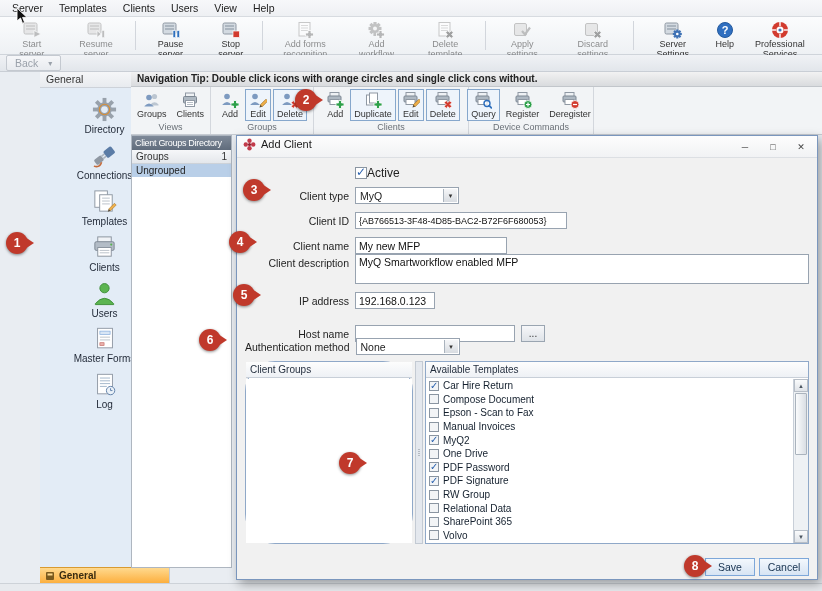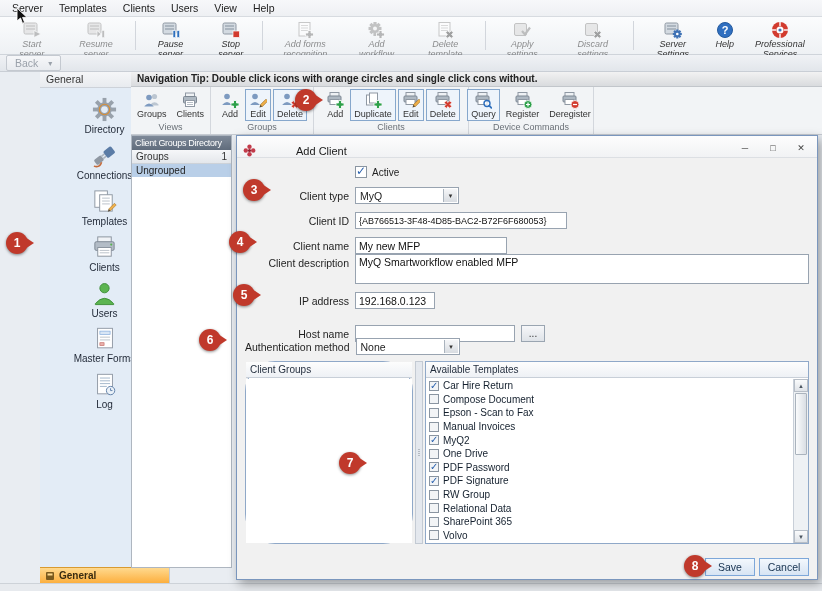--- a/index.html
+++ b/index.html
@@ -8,21 +8,21 @@
   .app { position:relative; width:822px; height:591px; background:#e9edf2; overflow:hidden; }
 
   
   .menubar { position:absolute; top:0; left:0; right:0; height:17px; background:linear-gradient(#f7f8fa,#eef0f3); border-bottom:1px solid #d7dbe0; display:flex; align-items:center; padding-left:4px; z-index:5; }
   .menu-item { padding:1px 8px; font-size:10.5px; color:#222; cursor:default; }
   .cursor { position:absolute; left:16px; top:7px; z-index:60; }
 
   
   .toolbar { position:absolute; top:17px; left:0; right:0; height:38px; background:linear-gradient(#fbfcfd,#eef1f4); border-bottom:1px solid #cfd4da; display:flex; align-items:stretch; padding:1px 3px; z-index:5; }
   .tb-btn { display:flex; flex-direction:column; align-items:center; justify-content:flex-start; padding:2px 5px 0; gap:1px; border:1px solid transparent; }
-  .tb-label { font-size:9px; color:#333; text-align:center; max-width:68px; line-height:1.1;font-style:italic; }
+  .tb-label { font-size:9px; color:#333; text-align:center; max-width:68px; line-height:1.1; }
   .tb-btn.disabled { opacity:.55; filter:grayscale(1); }
   .tb-sep { width:1px; background:#d2d6dc; margin:3px 3px; }
 
   
   .backrow { position:absolute; top:55px; left:0; right:0; height:17px; background:linear-gradient(#f0f2f5,#e2e6eb); border-bottom:1px solid #c9ced5; display:flex; align-items:center; padding-left:6px; z-index:5; }
   .back-btn { display:inline-flex; align-items:center; gap:10px; padding:1px 8px; border:1px solid #c4c9d0; background:linear-gradient(#f6f7f9,#e8ebef); color:#9aa1aa; font-size:10.5px; border-radius:2px; }
   .back-caret { font-size:8px; color:#9aa1aa; }
 
   
   .sidebar { position:absolute; top:72px; left:0; width:130px; bottom:8px; background:#e3ecf6; border-right:1px solid #c3cbd5; z-index:4;margin-left:40px; }
@@ -47,39 +47,39 @@
 
   
   .directory { position:absolute; top:135px; left:131px; width:101px; height:433px; background:#fff; border:1px solid #aeb6c0; z-index:4; }
   .dir-title { background:linear-gradient(#7e8998,#606c7c); color:#fff; font-size:9px; letter-spacing:-0.3px; padding:2px 3px; white-space:nowrap; overflow:hidden; }
   .dir-colhead { display:flex; justify-content:space-between; background:linear-gradient(#f6f7f9,#e4e7eb); border-bottom:1px solid #cdd2d8; font-size:10px; padding:1px 4px; color:#333; }
   .dir-item { font-size:10px; padding:1px 4px; }
   .dir-item.selected { background:#b9cfe8; }
 
   
   .dialog { position:absolute; left:236px; top:135px; width:582px; height:445px; background:#f1f1f1; border:1px solid #7a96bd; box-shadow:3px 4px 10px rgba(0,0,0,.35); z-index:10; }
-  .dlg-titlebar { height:22px; background:linear-gradient(#fdfdfd,#f1f2f4); border-bottom:1px solid #dcdfe3; display:flex; align-items:flex-end; padding:8px 2px 0 6px;gap:35px; }
+  .dlg-titlebar { height:22px; background:linear-gradient(#fdfdfd,#f1f2f4); border-bottom:1px solid #dcdfe3; display:flex; align-items:flex-start; padding:2px 2px 0 6px; }
   .dlg-title { font-size:11px; color:#1b1b1b; margin-left:5px; }
   .dlg-controls { margin-left:auto; display:flex; }
   .dlg-ctl { width:28px; height:18px; display:flex; align-items:center; justify-content:center; font-size:9px; color:#444; }
   .dlg-body { position:relative; height:423px; }
   .frow { position:absolute; left:8px; right:8px; display:flex; align-items:center; }
   .flabel { flex:0 0 104px; text-align:right; margin-right:6px; font-size:10.5px; color:#1f1f1f; white-space:nowrap; }
   .r-active { top:8px; } .r-type { top:29px; } .r-id { top:54px; } .r-name { top:79px; }
   .r-desc { top:96px; align-items:flex-start; } .r-desc .flabel { margin-top:3px; }
   .r-ip { top:134px; } .r-host { top:167px; } .r-auth { top:180px; }
   .txt { height:17px; background:#fff; border:1px solid #98a3b0; font:10.5px "Liberation Sans","DejaVu Sans",sans-serif; padding:0 3px; color:#111; }
   .w80{width:80px}.w104{width:104px}.w152{width:152px}.w212{width:212px}.w160{width:160px}
   .desc-box { flex:1; height:30px; background:#fff; border:1px solid #98a3b0; font-size:10.5px; padding:1px 3px; color:#111; }
   .select { position:relative; height:17px; background:#fff; border:1px solid #98a3b0; display:flex; align-items:center; padding:0 18px 0 4px; font-size:10.5px; }
   .select .caret { position:absolute; right:1px; top:1px; bottom:1px; width:14px; background:linear-gradient(#f5f6f8,#d8dce1); border-left:1px solid #aab3bd; display:flex; align-items:center; justify-content:center; font-size:7px; color:#333; }
   .browse-btn { width:24px; height:17px; margin-left:6px; background:linear-gradient(#f6f7f9,#dfe3e8); border:1px solid #9aa5b1; font-size:10px; display:flex; align-items:center; justify-content:center; color:#333; }
   .cb { width:12px; height:12px; background:#fff; border:1px solid #8a95a1; position:relative; flex:0 0 auto; }
   .cb.checked::after { content:"✓"; position:absolute; left:0px; top:-3px; font-size:12px; font-weight:bold; color:#2a61ae; }
-  .active-label { margin-left:5px; font-size:10px; }
+  .active-label { font-size:12px; }
 
   .panel { position:absolute; top:203px; height:183px; background:#fff; border:1px solid #8fa8c8; }
   .groups-panel { left:8px; width:168px;border-radius:30px; }
   .templates-panel { left:188px; right:8px; }
   .panel-head { background:linear-gradient(#fdfdfd,#eef1f5); border-bottom:1px solid #c8cfd8; font-size:10px; padding:2px 4px; color:#1f2a3a; }
   .panel-body { position:absolute; top:17px; left:0; right:0; bottom:0; overflow:hidden; background:#fff; }
   .templates-panel .panel-body { right:15px; }
   .vsplit { position:absolute; left:178px; top:203px; width:8px; height:183px; background:#e4e8ee; border:1px solid #c3cad3; display:flex; align-items:center; justify-content:center; color:#7a828c; font-size:9px; }
   .tpl-item { display:flex; align-items:center; gap:4px; height:13.6px; padding-left:3px; }
   .tpl-item .cb { width:10px; height:10px; }

